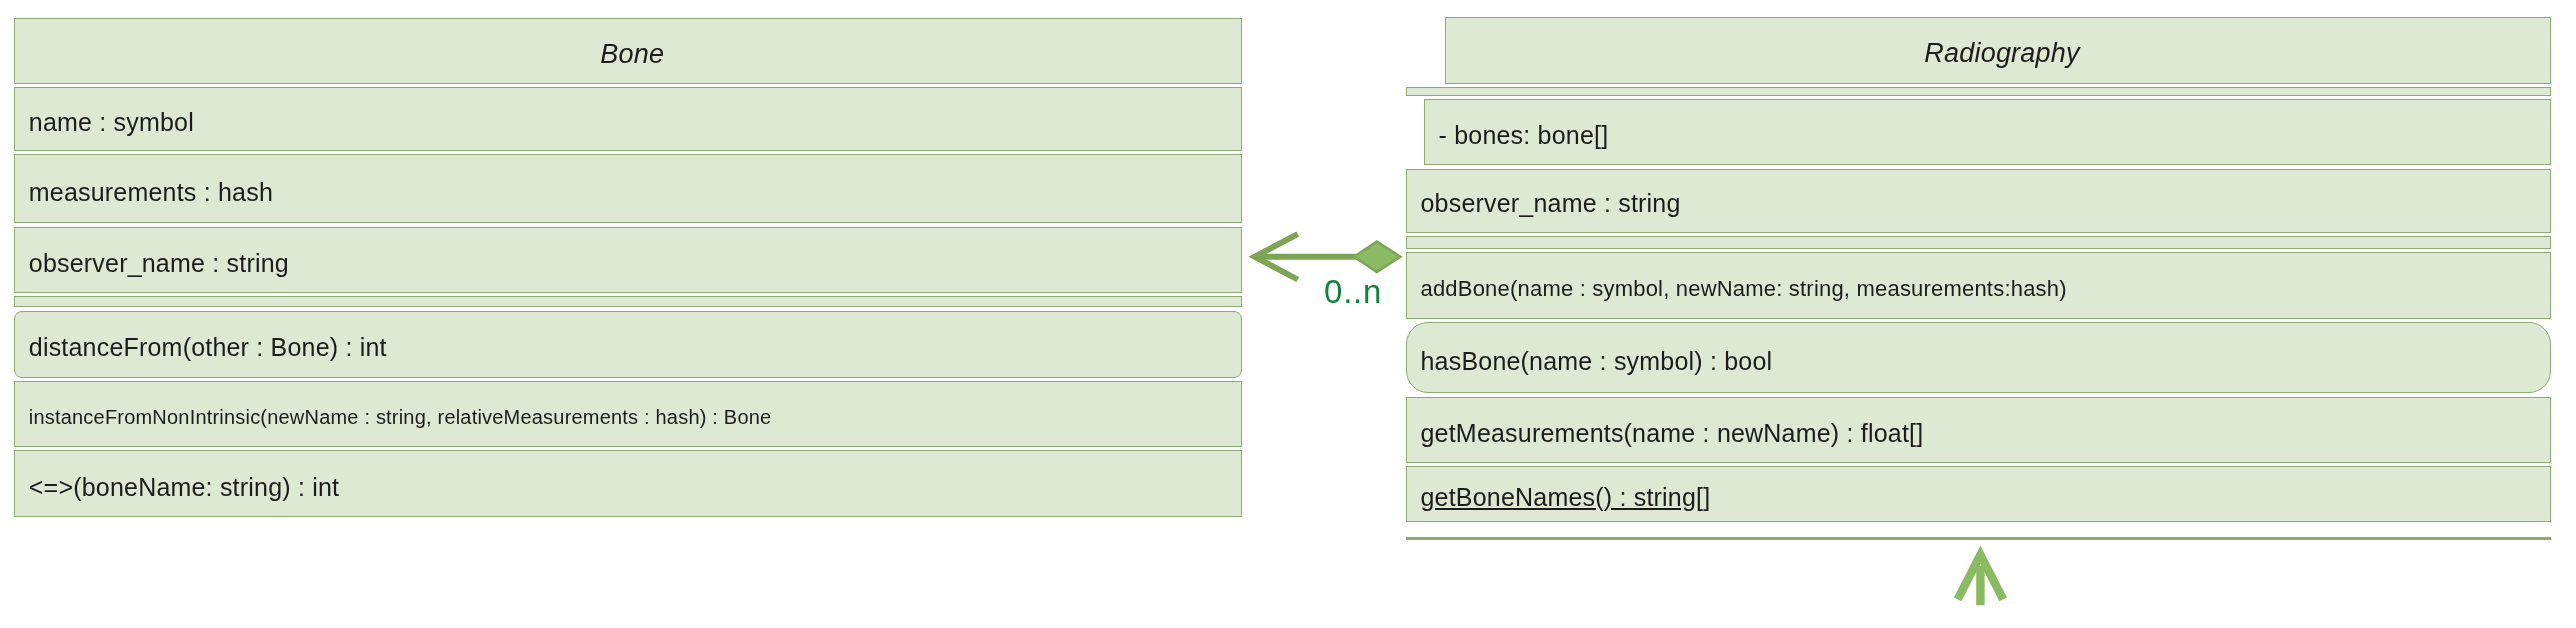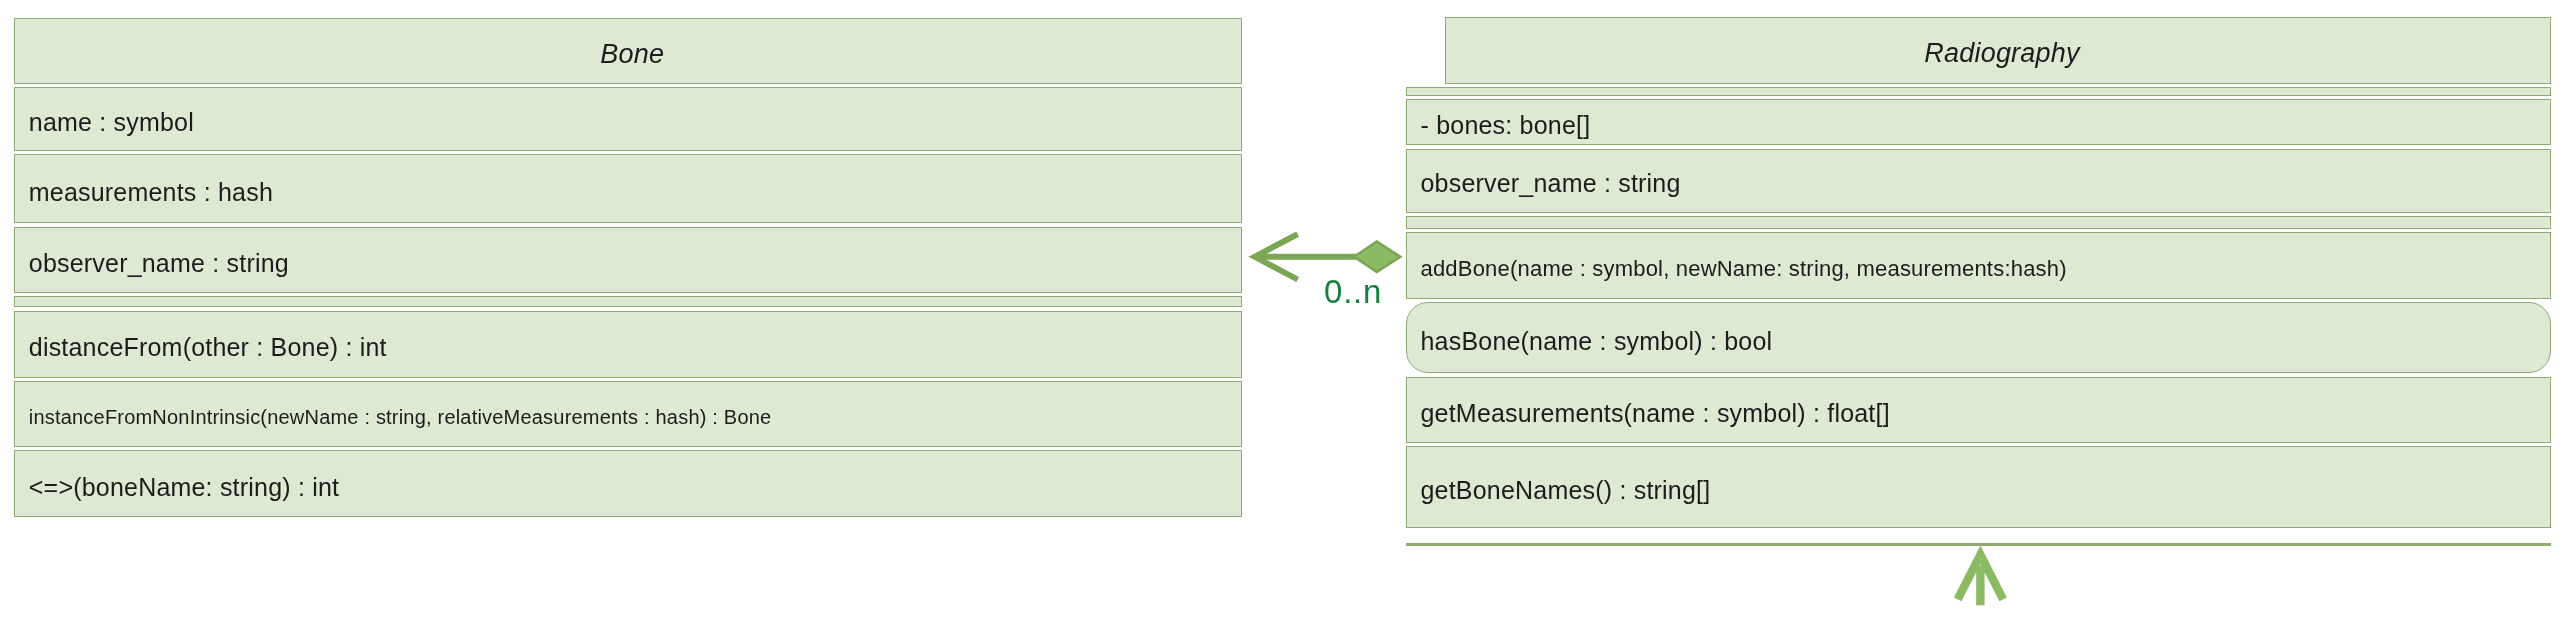--- a/index.html
+++ b/index.html
@@ -65,35 +65,35 @@
 <body>
 
 <div id="canvas">
 
   <div class="uml-class" style="left:14.3px; top:17.7px; width:1228px;">
     <div class="cmp title" style="height:66px;">Bone</div>
     <div class="cmp" style="height:64px;">name : symbol</div>
     <div class="cmp" style="height:69px;">measurements : hash</div>
     <div class="cmp" style="height:66px;">observer_name : string</div>
     <div class="cmp sep" style="height:11px;"></div>
-    <div class="cmp" style="height:67px;">distanceFrom(other : Bone) : int</div>
+    <div class="cmp" style="height:67px;border-radius:8px;">distanceFrom(other : Bone) : int</div>
     <div class="cmp small" style="height:66px;">instanceFromNonIntrinsic(newName : string, relativeMeasurements : hash) : Bone</div>
     <div class="cmp" style="height:67px;">&lt;=&gt;(boneName: string) : int</div>
   </div>
 
   <div class="uml-class" style="left:1406px; top:17px; width:1145px;">
     <div class="cmp title" style="height:67px;margin-left:39px;">Radiography</div>
     <div class="cmp sep" style="height:8.4px;"></div>
-    <div class="cmp" style="height:46px;">- bones: bone[]</div>
+    <div class="cmp" style="height:66px;margin-left:18px;">- bones: bone[]</div>
     <div class="cmp" style="height:64px;">observer_name : string</div>
     <div class="cmp sep" style="height:12.6px;"></div>
     <div class="cmp medium" style="height:67px;text-align:right;">addBone(name : symbol, newName: string, measurements:hash)</div>
     <div class="cmp" style="height:71px;border-radius:22px;">hasBone(name : symbol) : bool</div>
-    <div class="cmp" style="height:66px;">getMeasurements(name : symbol) : float[]</div>
-    <div class="cmp" style="height:82px;">getBoneNames() : string[]</div>
+    <div class="cmp" style="height:66px;">getMeasurements(name : newName) : float[]</div>
+    <div class="cmp" style="height:56px;text-decoration:underline;">getBoneNames() : string[]</div>
     <div class="bottom-line"></div>
   </div>
 
   <svg id="connector-svg" viewBox="0 0 3059 746" xmlns="http://www.w3.org/2000/svg">
 
     <g>
       <line x1="1493" y1="305" x2="1618" y2="305" stroke="#7ca554" stroke-width="7"></line>
       <polyline points="1541,278 1490,305 1541,332" fill="none" stroke="#7ca554" stroke-width="7"></polyline>
       <polygon points="1608,305 1635,287 1663,305 1635,323" fill="#8cbb66" stroke="#7ca554" stroke-width="3"></polygon>
     </g>

